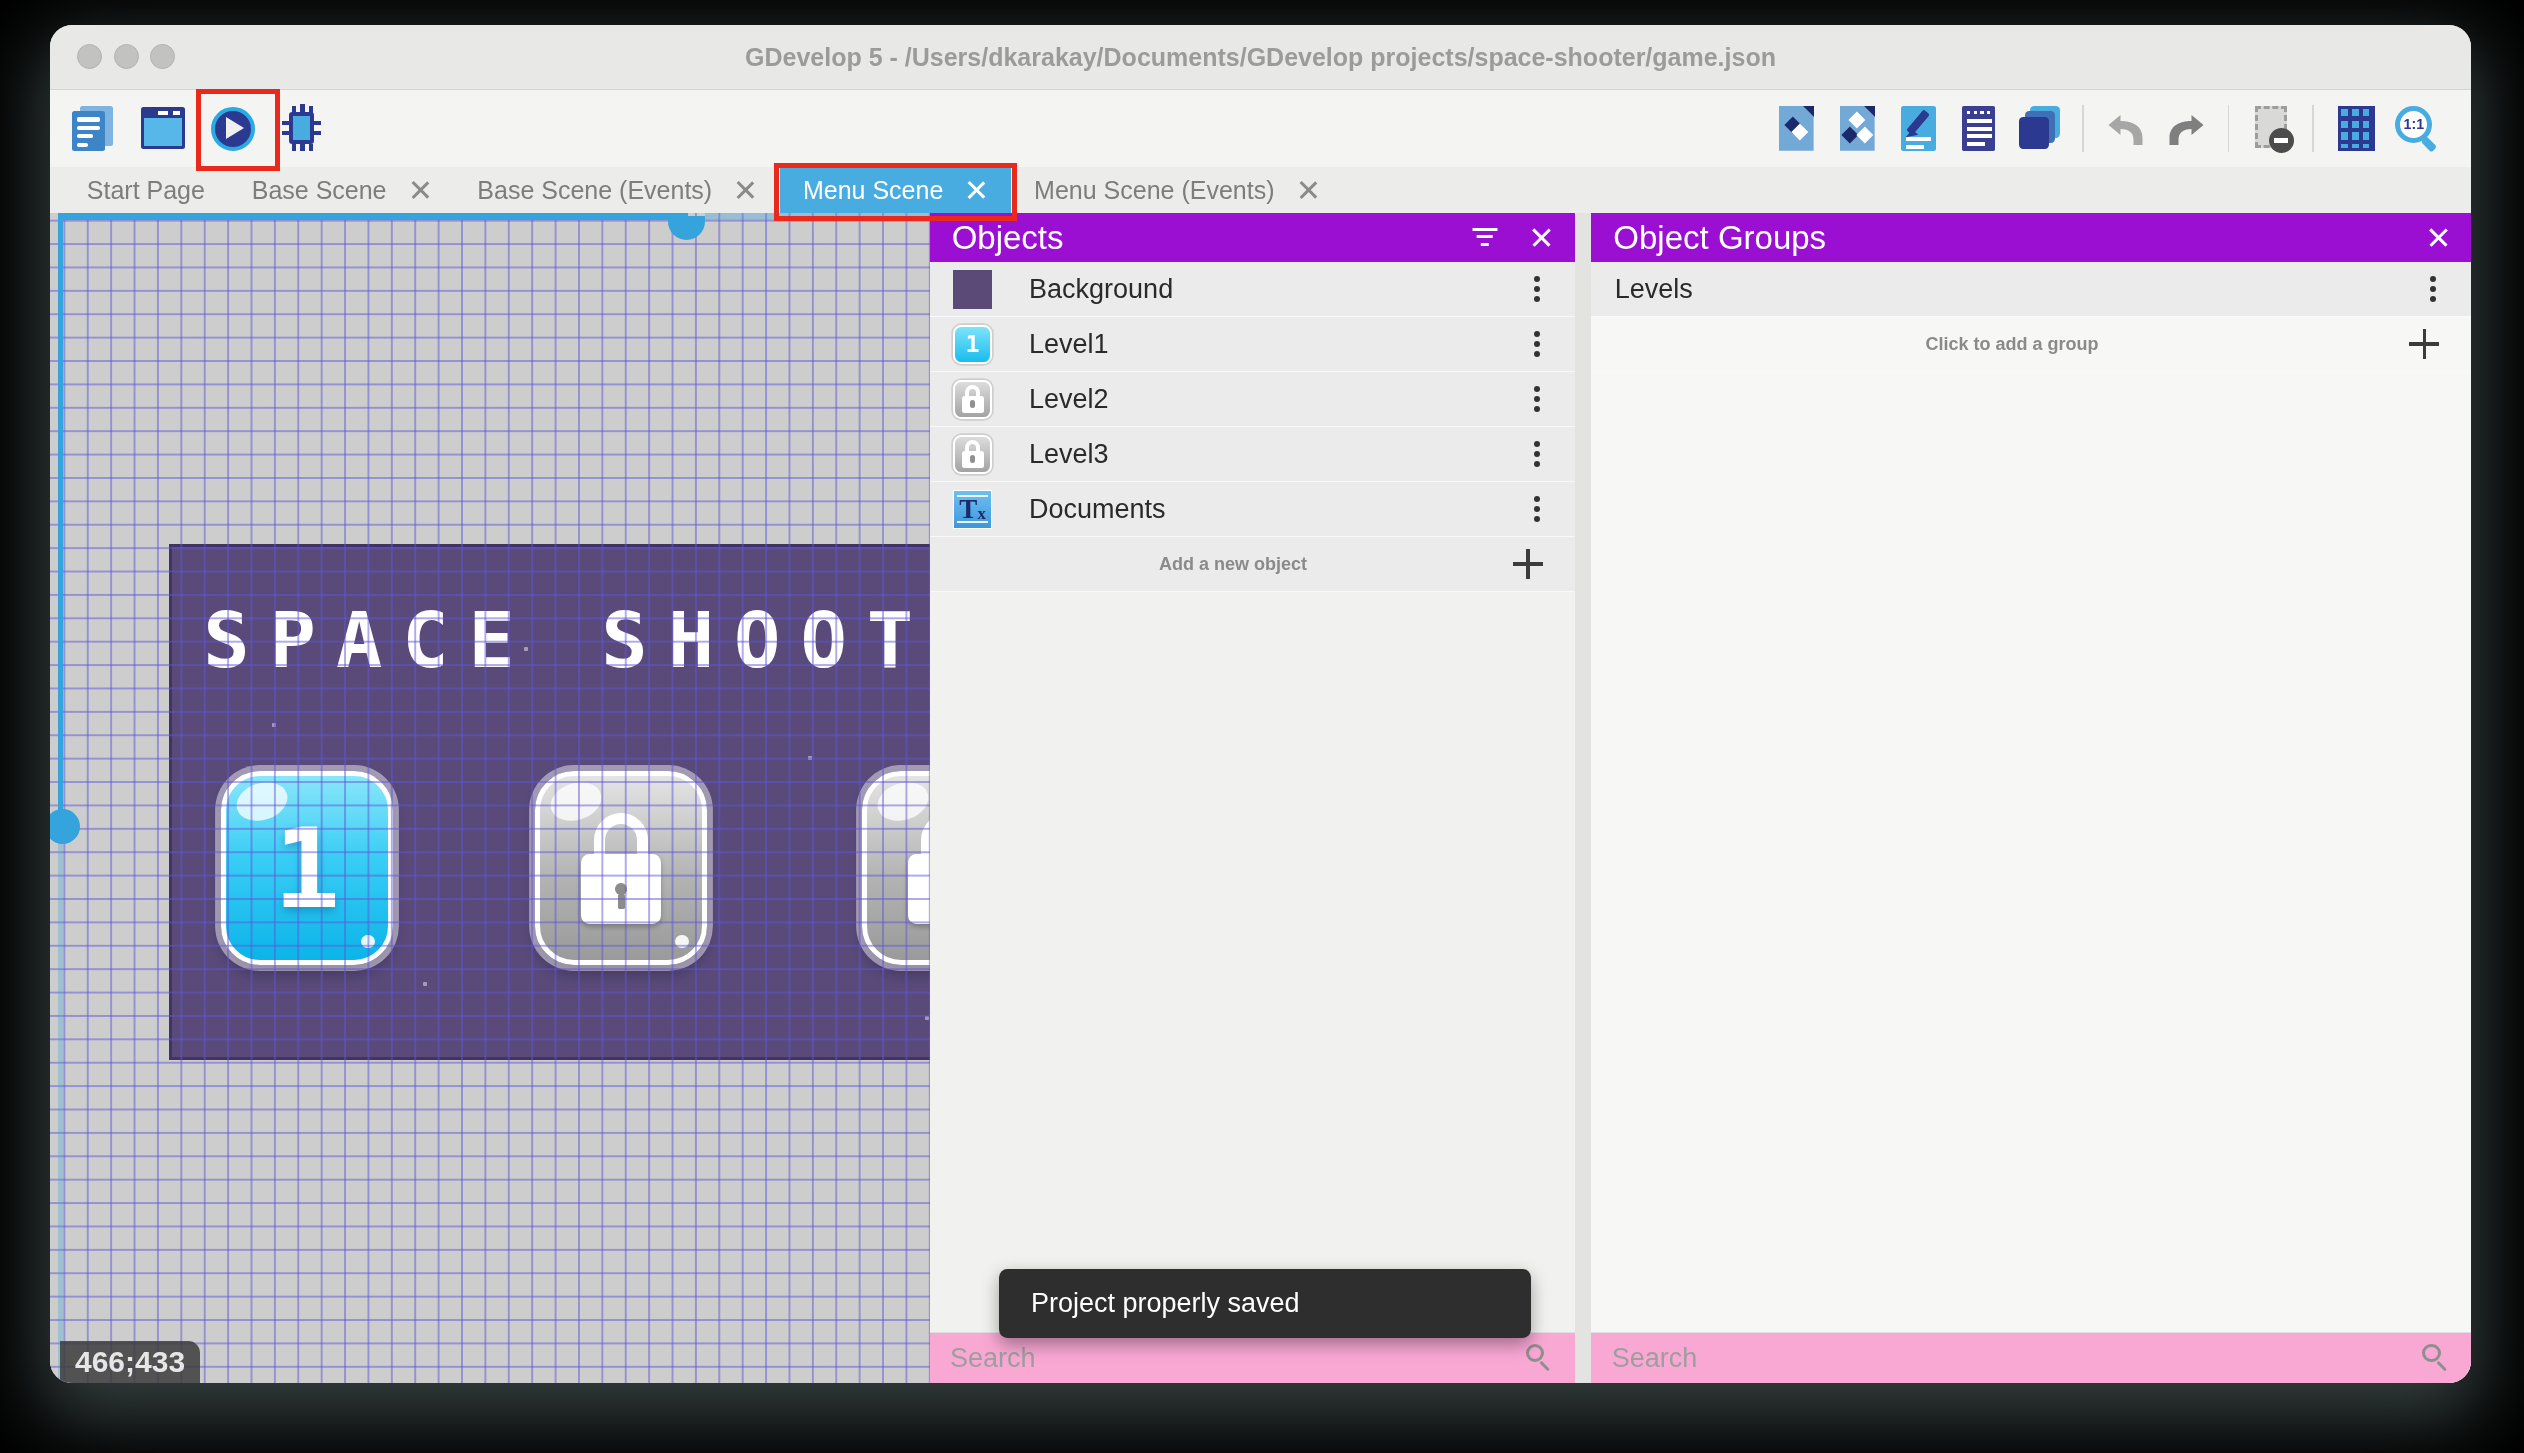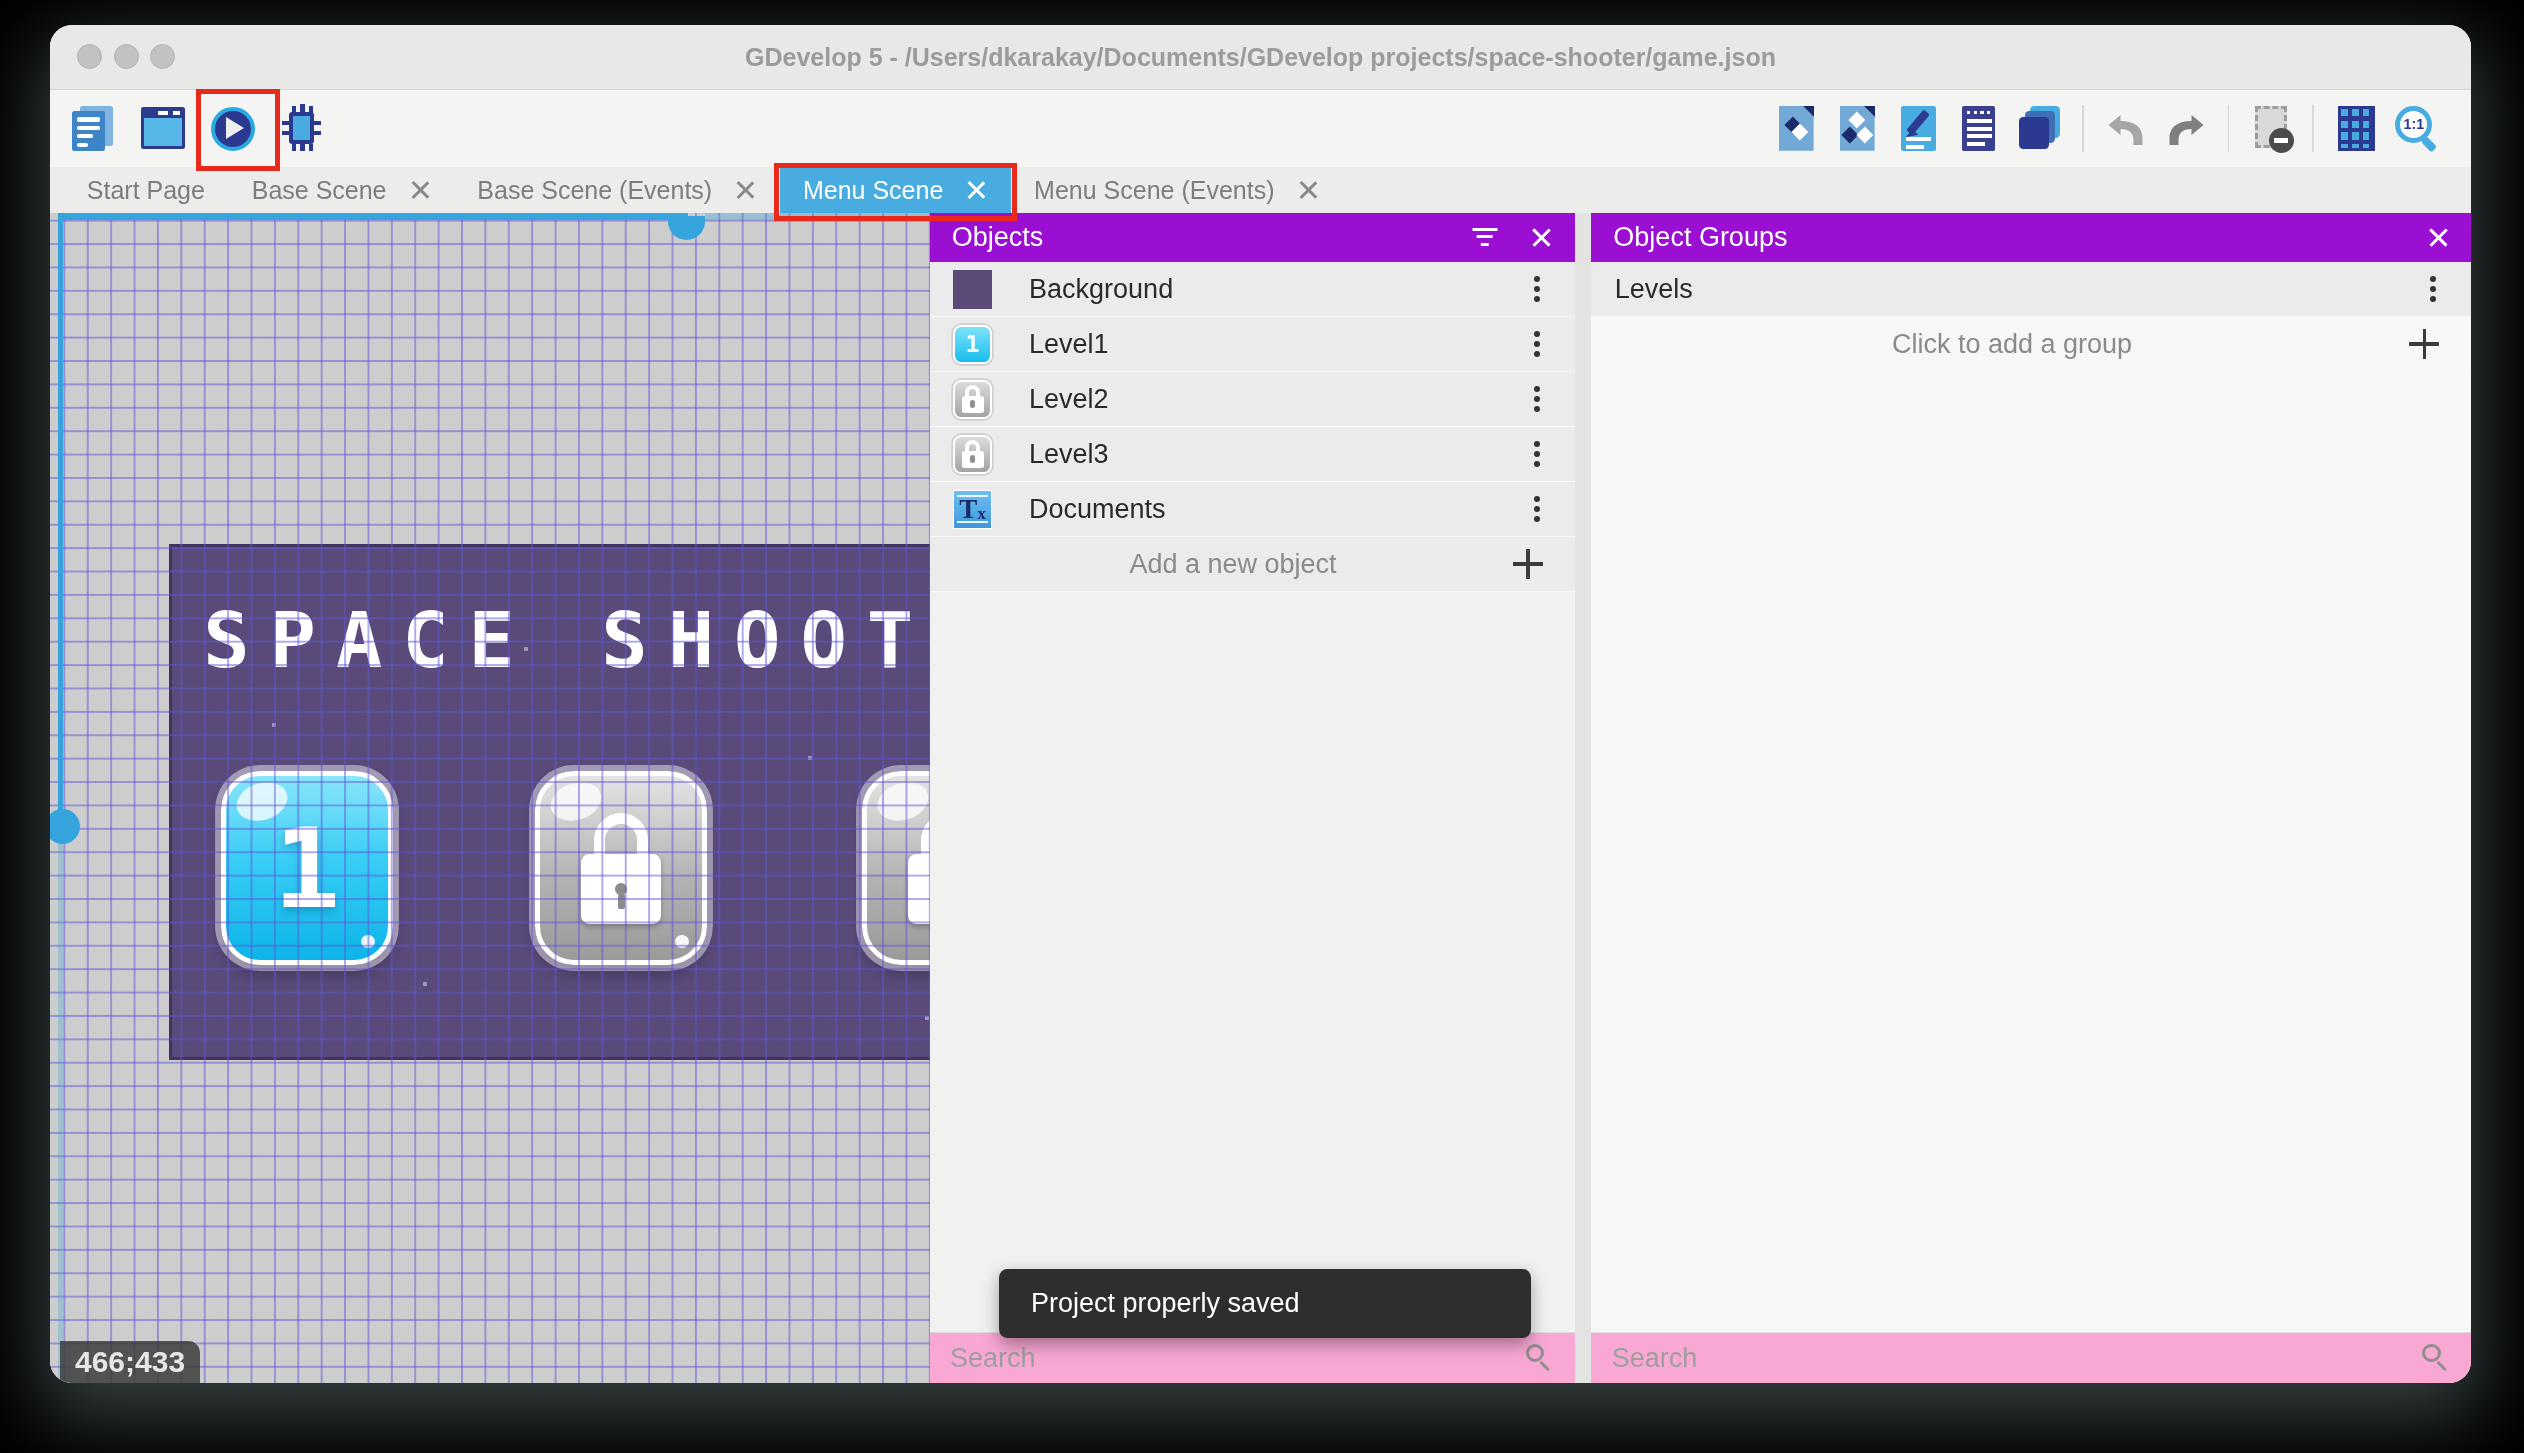--- a/index.html
+++ b/index.html
@@ -135,21 +135,21 @@
   .lock-lg .body{position:absolute;left:0;bottom:0;width:80px;height:70px;background:#fff;border-radius:8.4px;box-shadow:0 2.5px 5px rgba(0,0,0,0.25);}
   .lock-lg .keyhole{position:absolute;left:34px;bottom:28.5px;width:11.7px;height:11.7px;background:#8c8c8c;border-radius:50%;}
   .lock-lg .keystem{position:absolute;left:37px;bottom:15px;width:6.7px;height:15px;background:#8c8c8c;border-radius:1.7px;}
   .coords-badge{position:absolute;left:10px;bottom:0;height:42px;line-height:42px;padding:0 15px;background:rgba(60,60,60,0.85);
     color:#e6e6e6;font-size:30px;font-weight:700;border-radius:0 11.7px 0 0;z-index:5;}
   
   .objects-panel{width:645px;flex:0 0 auto;background:#f1f1f0;display:flex;flex-direction:column;}
   .v-divider{width:16.7px;flex:0 0 auto;background:#e3e3e1;}
   .groups-panel{flex:1;background:#f7f7f6;display:flex;flex-direction:column;}
   .panel-header{height:49px;flex:0 0 auto;background:#9b0fd3;color:#fff;display:flex;align-items:center;padding:0 22px;gap:32px;}
-  .panel-title{font-size:27px;font-weight:500;flex:1;}
+  .panel-title{font-size:33px;font-weight:500;flex:1;}
   .filter-icon{width:25px;height:20px;position:relative;}
   .filter-icon i{position:absolute;left:50%;transform:translateX(-50%);height:3.3px;background:#fff;display:block;}
   .filter-icon .f1{top:0;width:25px;}
   .filter-icon .f2{top:7.5px;width:16.7px;}
   .filter-icon .f3{top:15px;width:8.4px;}
   .x-icon{position:relative;width:23.4px;height:23.4px;}
   .x-icon::before,.x-icon::after{content:"";position:absolute;left:11px;top:0;width:2.9px;height:23.4px;background:#fff;}
   .x-icon::before{transform:rotate(45deg);}
   .x-icon::after{transform:rotate(-45deg);}
   .obj-row{height:54px;flex:0 0 auto;background:#ebebeb;border-bottom:1.7px solid #f9f9f9;display:flex;align-items:center;padding:0 23.4px;gap:37px;}
@@ -166,21 +166,21 @@
   .lock-sm .body{position:absolute;left:0;bottom:0;width:22px;height:17.6px;background:#fff;border-radius:2.5px;}
   .lock-sm .keyhole{position:absolute;left:8.4px;bottom:5px;width:5px;height:8.4px;background:#909090;border-radius:2.5px;}
   .thumb-text{background:linear-gradient(180deg,#6cc0ef,#3e97dd);border:1.7px solid #fff;box-sizing:border-box;
     display:flex;align-items:center;justify-content:center;color:#1b2a6b;}
   .thumb-text::before{content:"";position:absolute;left:3.3px;top:4.2px;right:3.3px;height:2.5px;background:#eaf4fb;}
   .thumb-text::after{content:"";position:absolute;left:3.3px;bottom:4.2px;right:3.3px;height:2.5px;background:#eaf4fb;}
   .tt-main{font-family:"Liberation Serif",serif;font-weight:700;font-size:27px;line-height:1;}
   .tt-sub{font-family:"Liberation Serif",serif;font-weight:700;font-size:16.7px;margin-top:10px;}
   .add-row{height:54px;flex:0 0 auto;display:flex;align-items:center;padding:0 23.4px;border-bottom:1.7px solid #f9f9f9;}
   .add-row.gray{background:#ebebeb;}
-  .add-label{flex:1;text-align:center;color:#8a8a8a;font-size:27px;}
+  .add-label{flex:1;text-align:center;color:#8a8a8a;font-size:18px;font-weight:bold;}
   .plus-icon{position:relative;width:30px;height:30px;margin-right:8.4px;}
   .plus-icon::before{content:"";position:absolute;left:0;top:13.4px;width:30px;height:3.3px;background:#3c3c3c;}
   .plus-icon::after{content:"";position:absolute;left:13.4px;top:0;width:3.3px;height:30px;background:#3c3c3c;}
   .panel-fill{flex:1;}
   .search-row{height:50px;flex:0 0 auto;background:#f9a8d4;border-top:0.8px solid #dedede;display:flex;align-items:center;padding:0 18.4px;gap:13.4px;}
   .search-input{flex:1;border:none;outline:none;font-size:27px;color:#444;background:transparent;font-family:"Liberation Sans",sans-serif;min-width:0;}
   .search-input::placeholder{color:#9e9e9e;}
   .magnifier-icon{position:relative;width:32px;height:32px;flex:0 0 auto;}
   .magnifier-icon::before{content:"";position:absolute;left:1.7px;top:1.7px;width:18.4px;height:18.4px;border:3.3px solid #8f8f8f;border-radius:50%;box-sizing:border-box;}
   .magnifier-icon::after{content:"";position:absolute;left:19px;top:17.6px;width:3.3px;height:11.7px;background:#8f8f8f;transform:rotate(-45deg);border-radius:1.7px;}

